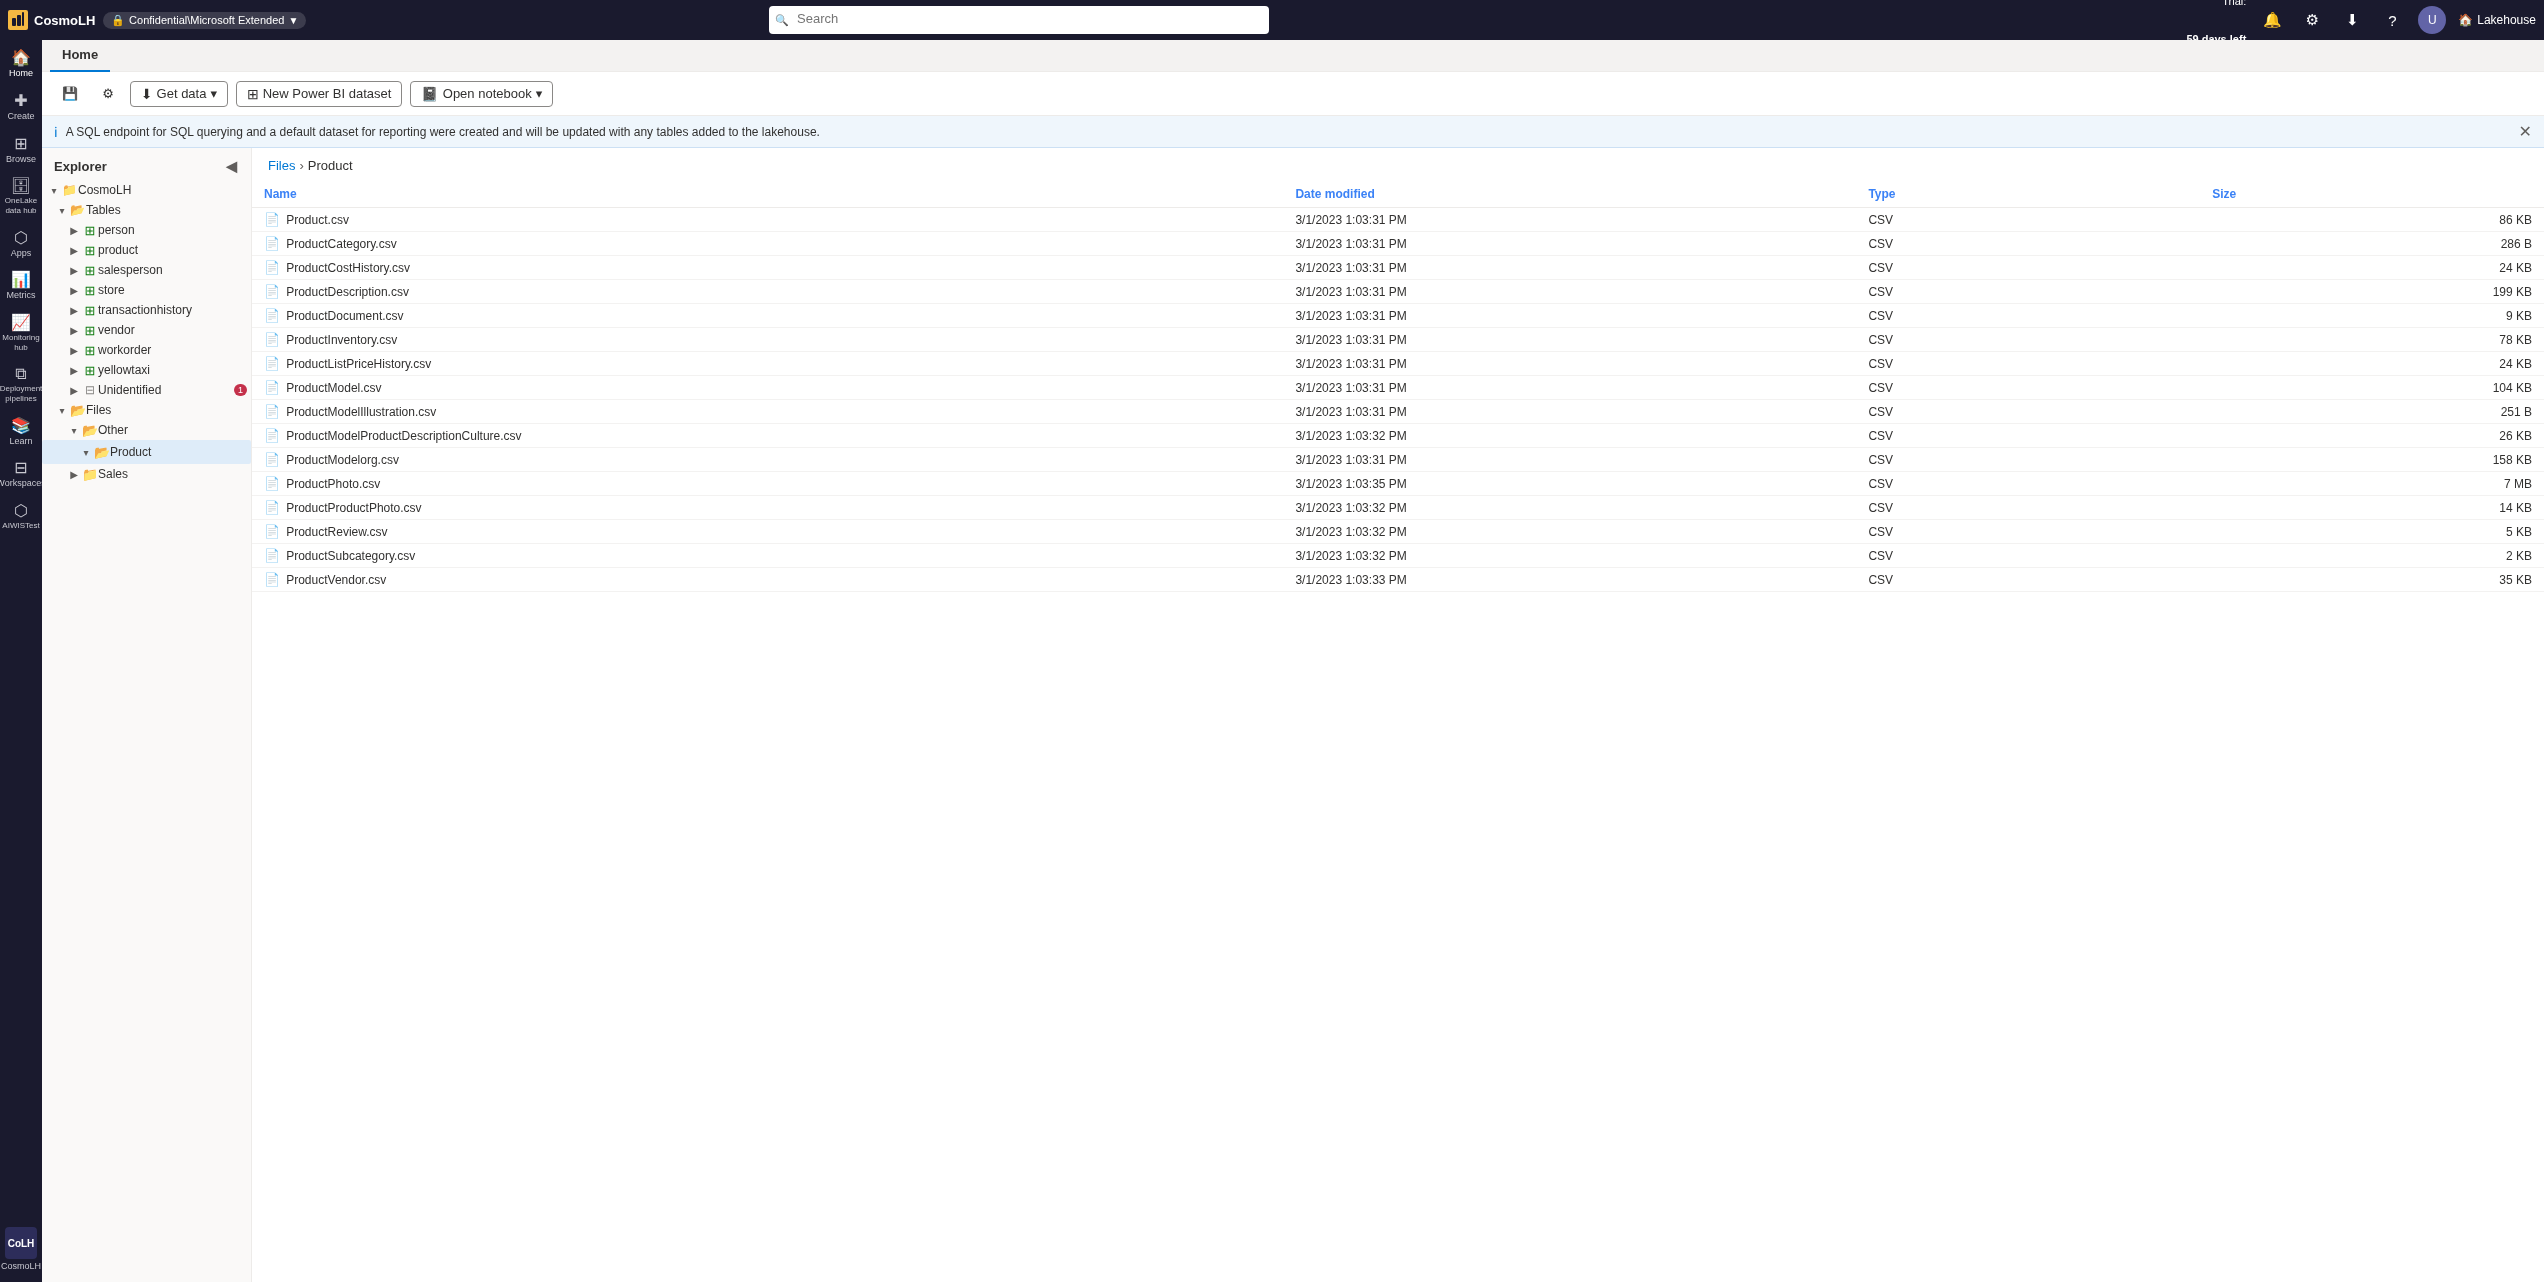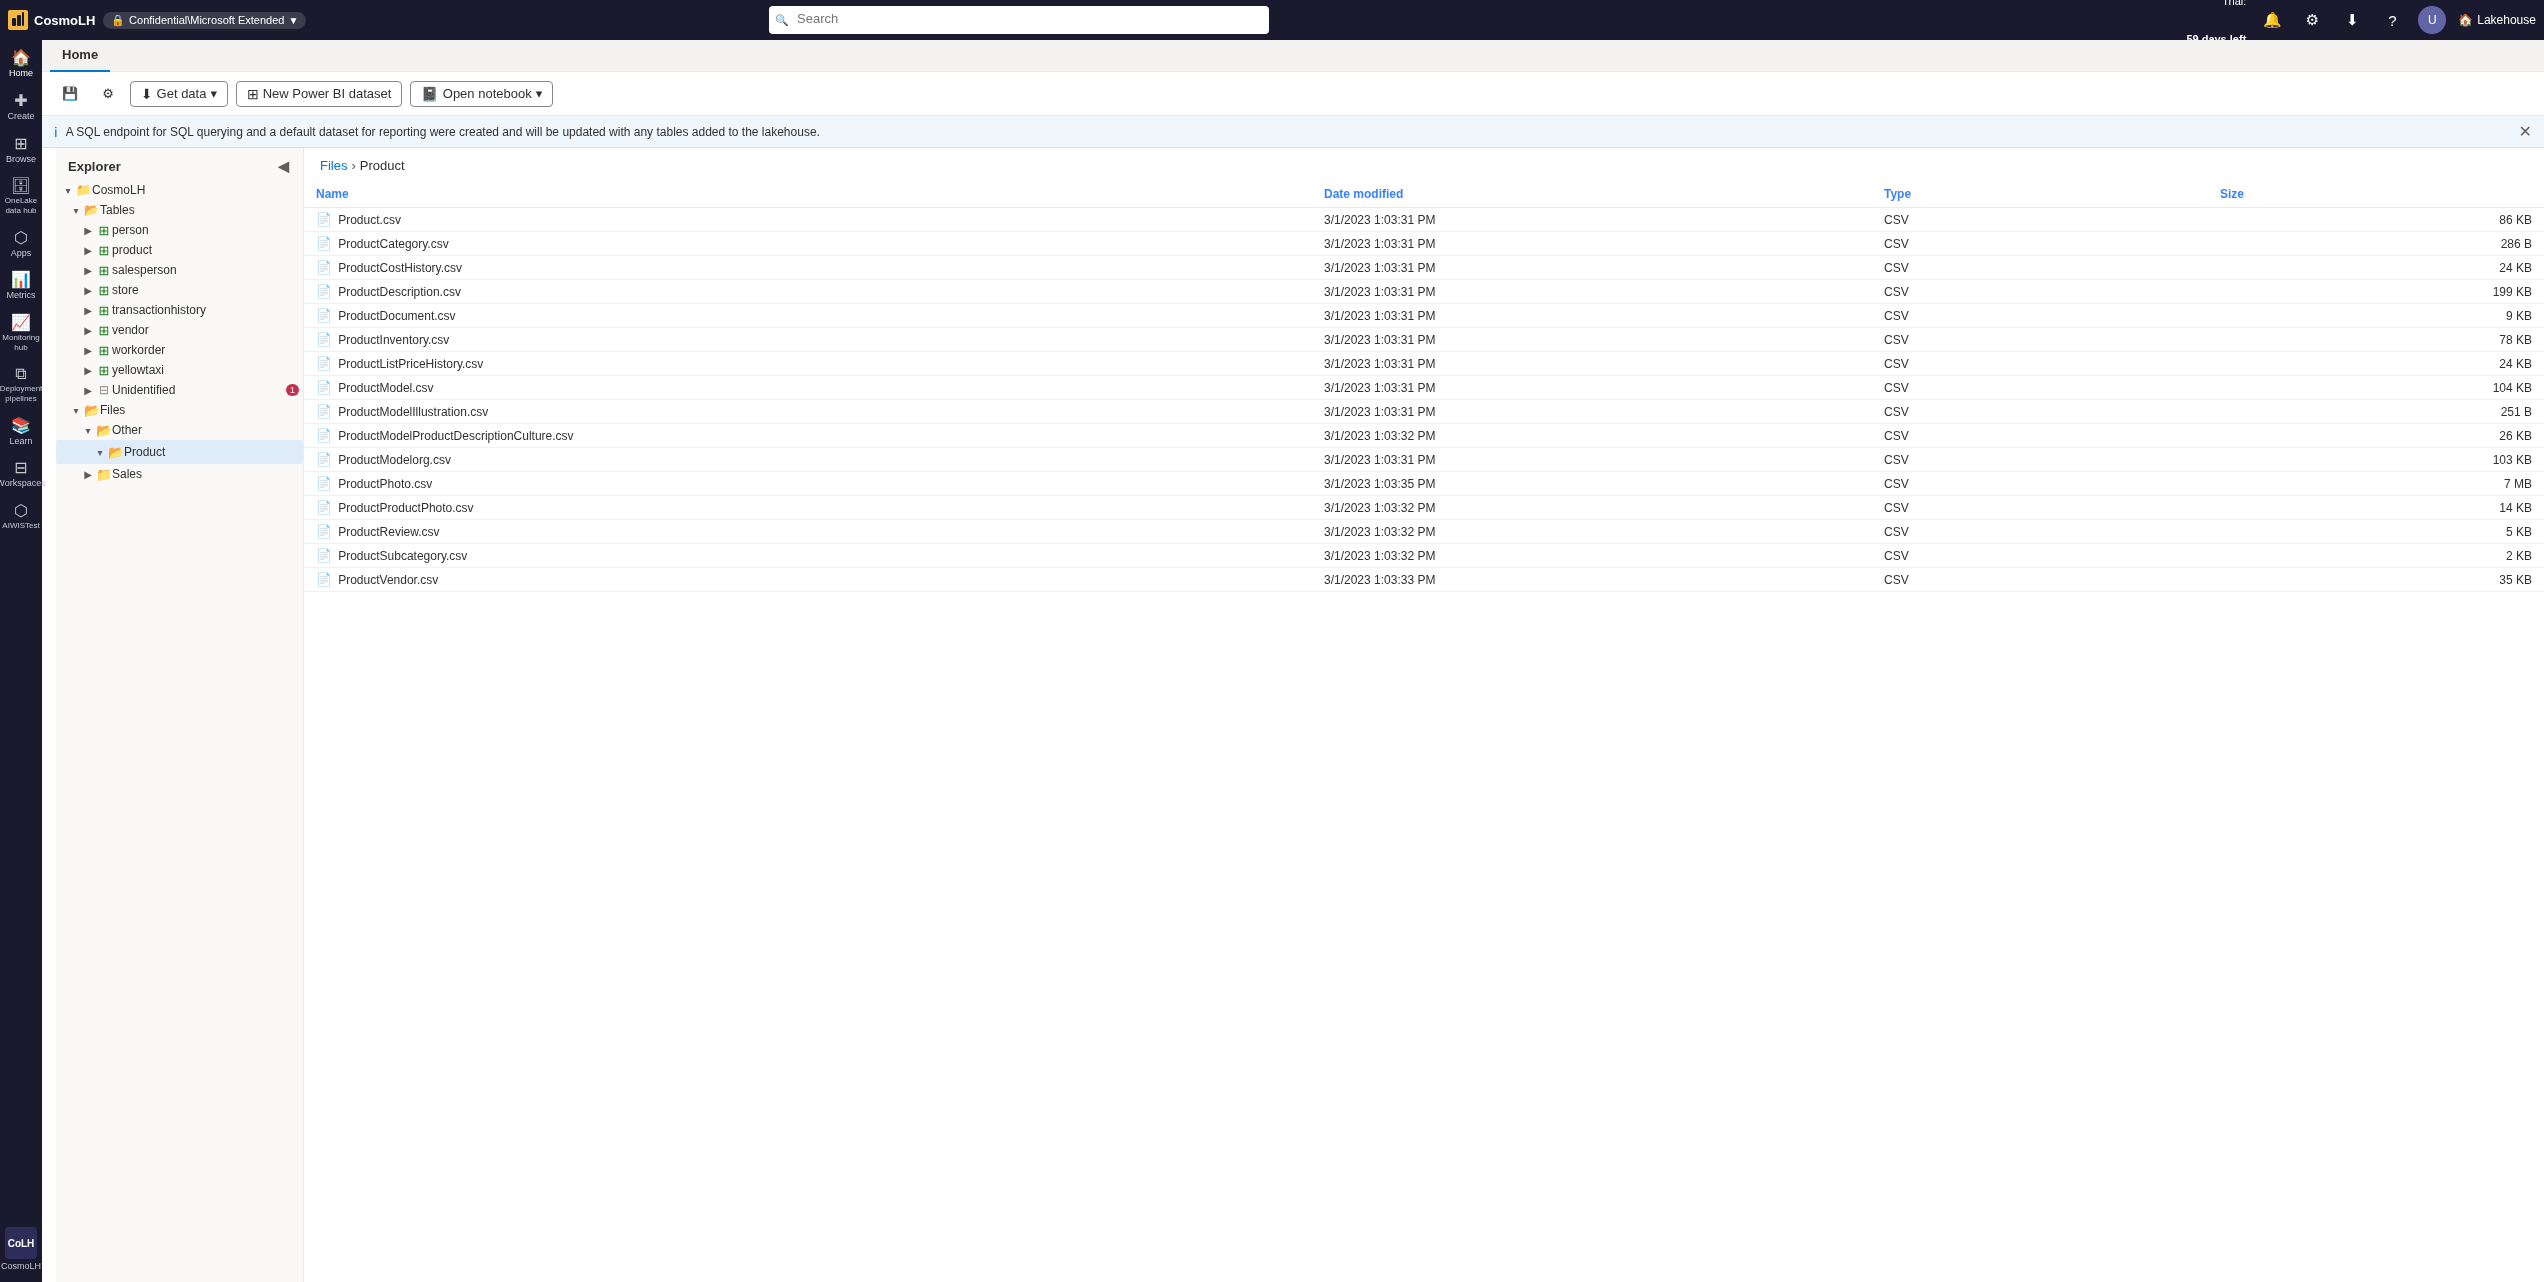--- a/index.html
+++ b/index.html
@@ -45,21 +45,21 @@
 
     
     .info-bar { background: #eff6fc; border-bottom: 1px solid #cce0f4; padding: 6px 12px; display: flex; align-items: center; gap: 8px; font-size: 12px; color: #323130; }
     .info-icon { color: #0078d4; font-size: 14px; }
     .info-close { margin-left: auto; cursor: pointer; color: #605e5c; font-size: 16px; }
 
     
     .main-split { display: flex; flex: 1; overflow: hidden; }
 
     
-    .explorer-panel { width: 248px; border-right: 1px solid #edebe9; overflow-y: auto; flex-shrink: 0; background: #faf9f8; margin-left: 14px; }
+    .explorer-panel { width: 210px; border-right: 1px solid #edebe9; overflow-y: auto; flex-shrink: 0; background: #faf9f8; }
     .explorer-header { display: flex; align-items: center; justify-content: space-between; padding: 8px 12px 4px; font-size: 13px; font-weight: 600; }
     .explorer-header-actions { display: flex; gap: 4px; }
     .explorer-header-btn { cursor: pointer; color: #605e5c; font-size: 14px; padding: 2px; }
     .tree-item { display: flex; align-items: center; padding: 2px 4px 2px 0; cursor: pointer; white-space: nowrap; font-size: 12px; color: #323130; border-radius: 2px; position: relative; }
     .tree-item.active-item { background: #deecf9; }
     .tree-chevron { width: 16px; height: 16px; display: flex; align-items: center; justify-content: center; flex-shrink: 0; font-size: 10px; color: #605e5c; }
     .tree-icon { width: 16px; height: 16px; display: flex; align-items: center; justify-content: center; flex-shrink: 0; font-size: 12px; }
     .tree-label { flex: 1; overflow: hidden; text-overflow: ellipsis; }
     .tree-badge { background: #c4314b; color: #fff; font-size: 9px; border-radius: 8px; padding: 1px 4px; margin-left: 4px; }
     .tree-action-btn { opacity: 0; width: 20px; height: 20px; display: flex; align-items: center; justify-content: center; border-radius: 2px; font-size: 12px; flex-shrink: 0; }
@@ -462,21 +462,21 @@
   </tr>
               <tr>
     <td class="col-name">
       <div class="file-name">
         <span class="file-csv-icon">📄</span>
         <span>ProductModelorg.csv</span>
       </div>
     </td>
     <td class="col-date">3/1/2023 1:03:31 PM</td>
     <td class="col-type">CSV</td>
-    <td class="col-size">103 KB</td>
+    <td class="col-size">158 KB</td>
   </tr>
               <tr>
     <td class="col-name">
       <div class="file-name">
         <span class="file-csv-icon">📄</span>
         <span>ProductPhoto.csv</span>
       </div>
     </td>
     <td class="col-date">3/1/2023 1:03:35 PM</td>
     <td class="col-type">CSV</td>

